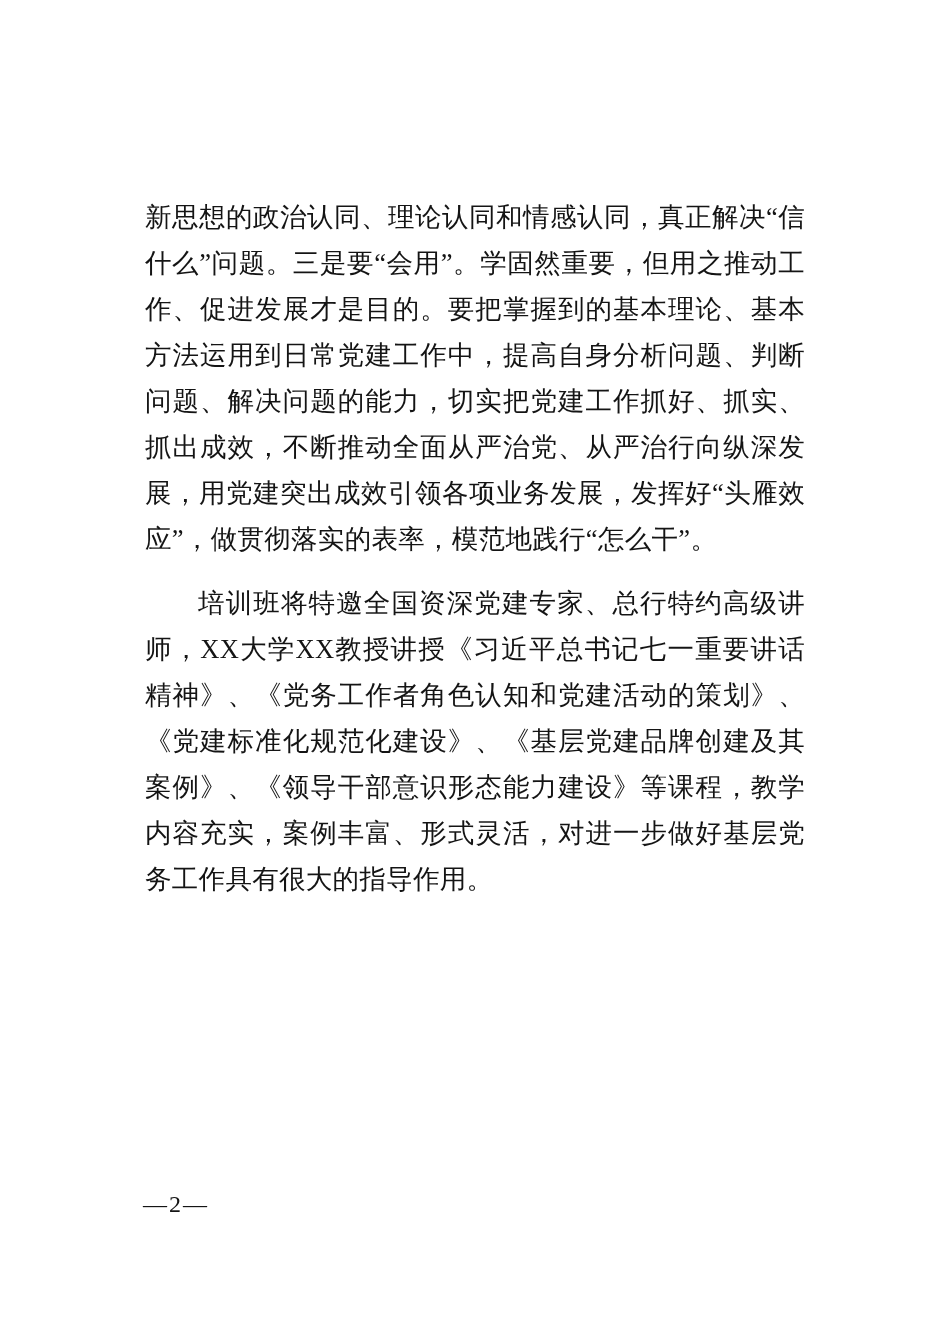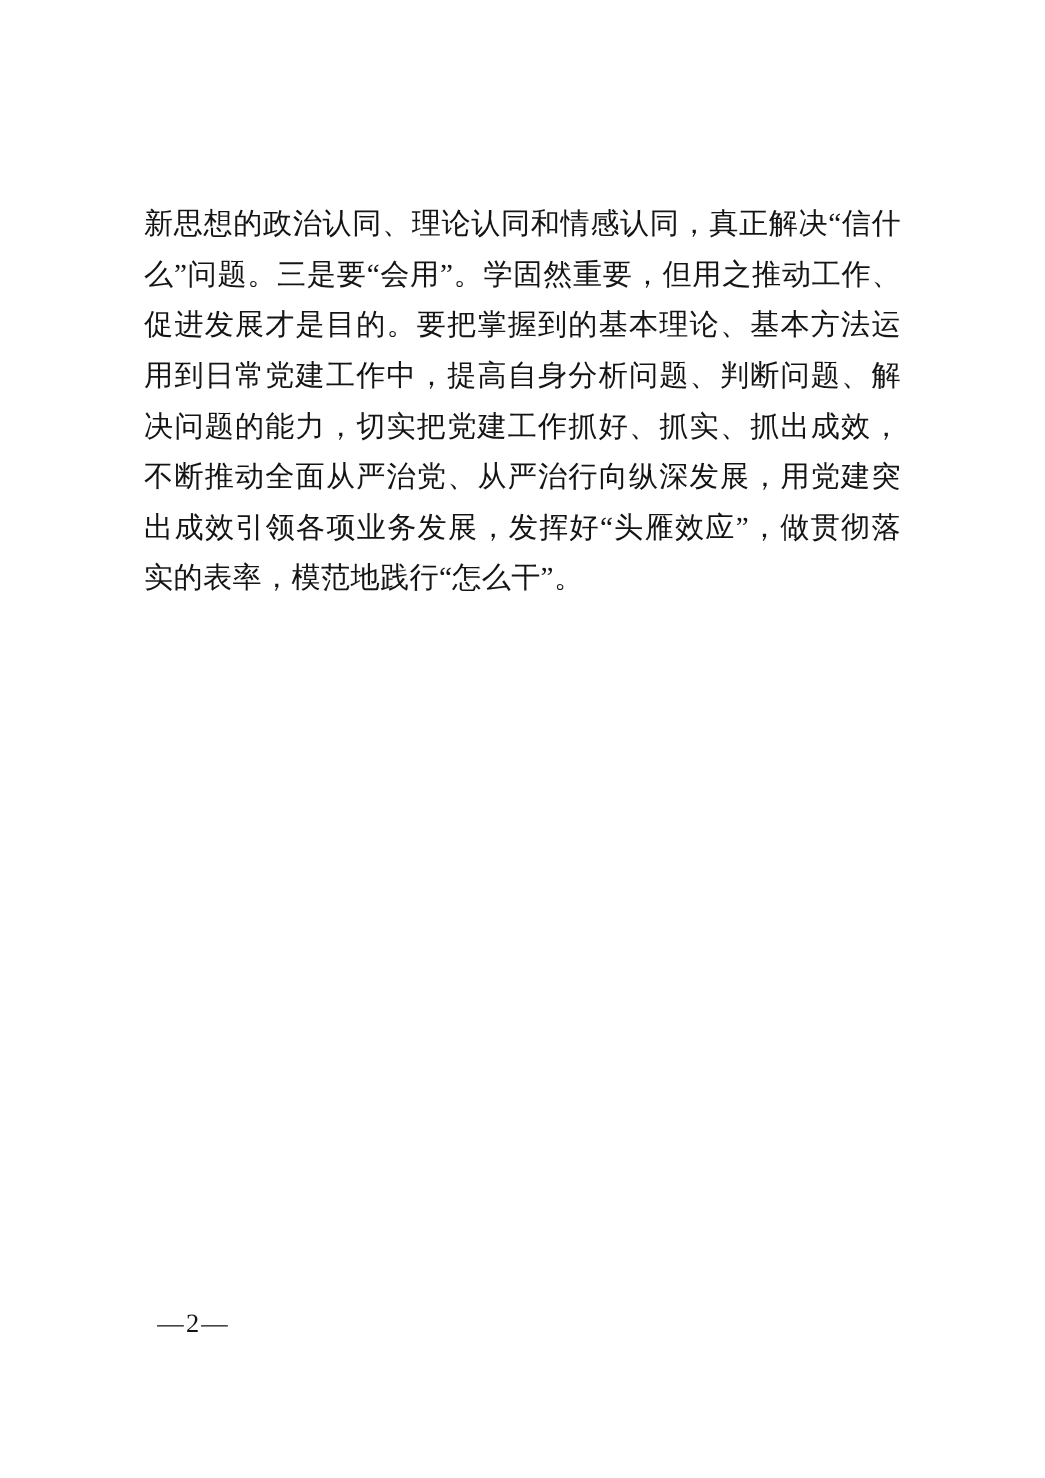--- a/index.html
+++ b/index.html
@@ -16,21 +16,21 @@
     font-family: "Liberation Serif", "DejaVu Serif", serif;
     color: #141414;
   }
   .body-text {
     position: absolute;
     left: 127px;
     top: 176px;
     width: 696px;
   }
   .para {
-    margin: 4px;
+    margin: 18px;
     padding: 0;
     font-size: 26.5px;
     line-height: 46px;
     text-align: justify;
     text-justify: inter-ideograph;
     letter-spacing: 0.3px;
     word-break: break-all;
   }
   .para.indent {
     text-indent: 2em;
@@ -44,15 +44,16 @@
     letter-spacing: 2px;
     color: #141414;
   }
 </style>
 </head>
 <body>
 
 <div class="page">
   <div class="body-text">
     <p class="para">新思想的政治认同、理论认同和情感认同，真正解决“信什么”问题。三是要“会用”。学固然重要，但用之推动工作、促进发展才是目的。要把掌握到的基本理论、基本方法运用到日常党建工作中，提高自身分析问题、判断问题、解决问题的能力，切实把党建工作抓好、抓实、抓出成效，不断推动全面从严治党、从严治行向纵深发展，用党建突出成效引领各项业务发展，发挥好“头雁效应”，做贯彻落实的表率，模范地践行“怎么干”。</p>
+    <p class="para indent">培训班将特邀全国资深党建专家、总行特约高级讲师，XX大学XX教授讲授《习近平总书记七一重要讲话精神》、《党务工作者角色认知和党建活动的策划》、《党建标准化规范化建设》、《基层党建品牌创建及其案例》、《领导干部意识形态能力建设》等课程，教学内容充实，案例丰富、形式灵活，对进一步做好基层党务工作具有很大的指导作用。</p>
   </div>
   <div class="page-number">—2—</div>
 </div>
 
 </body></html>

